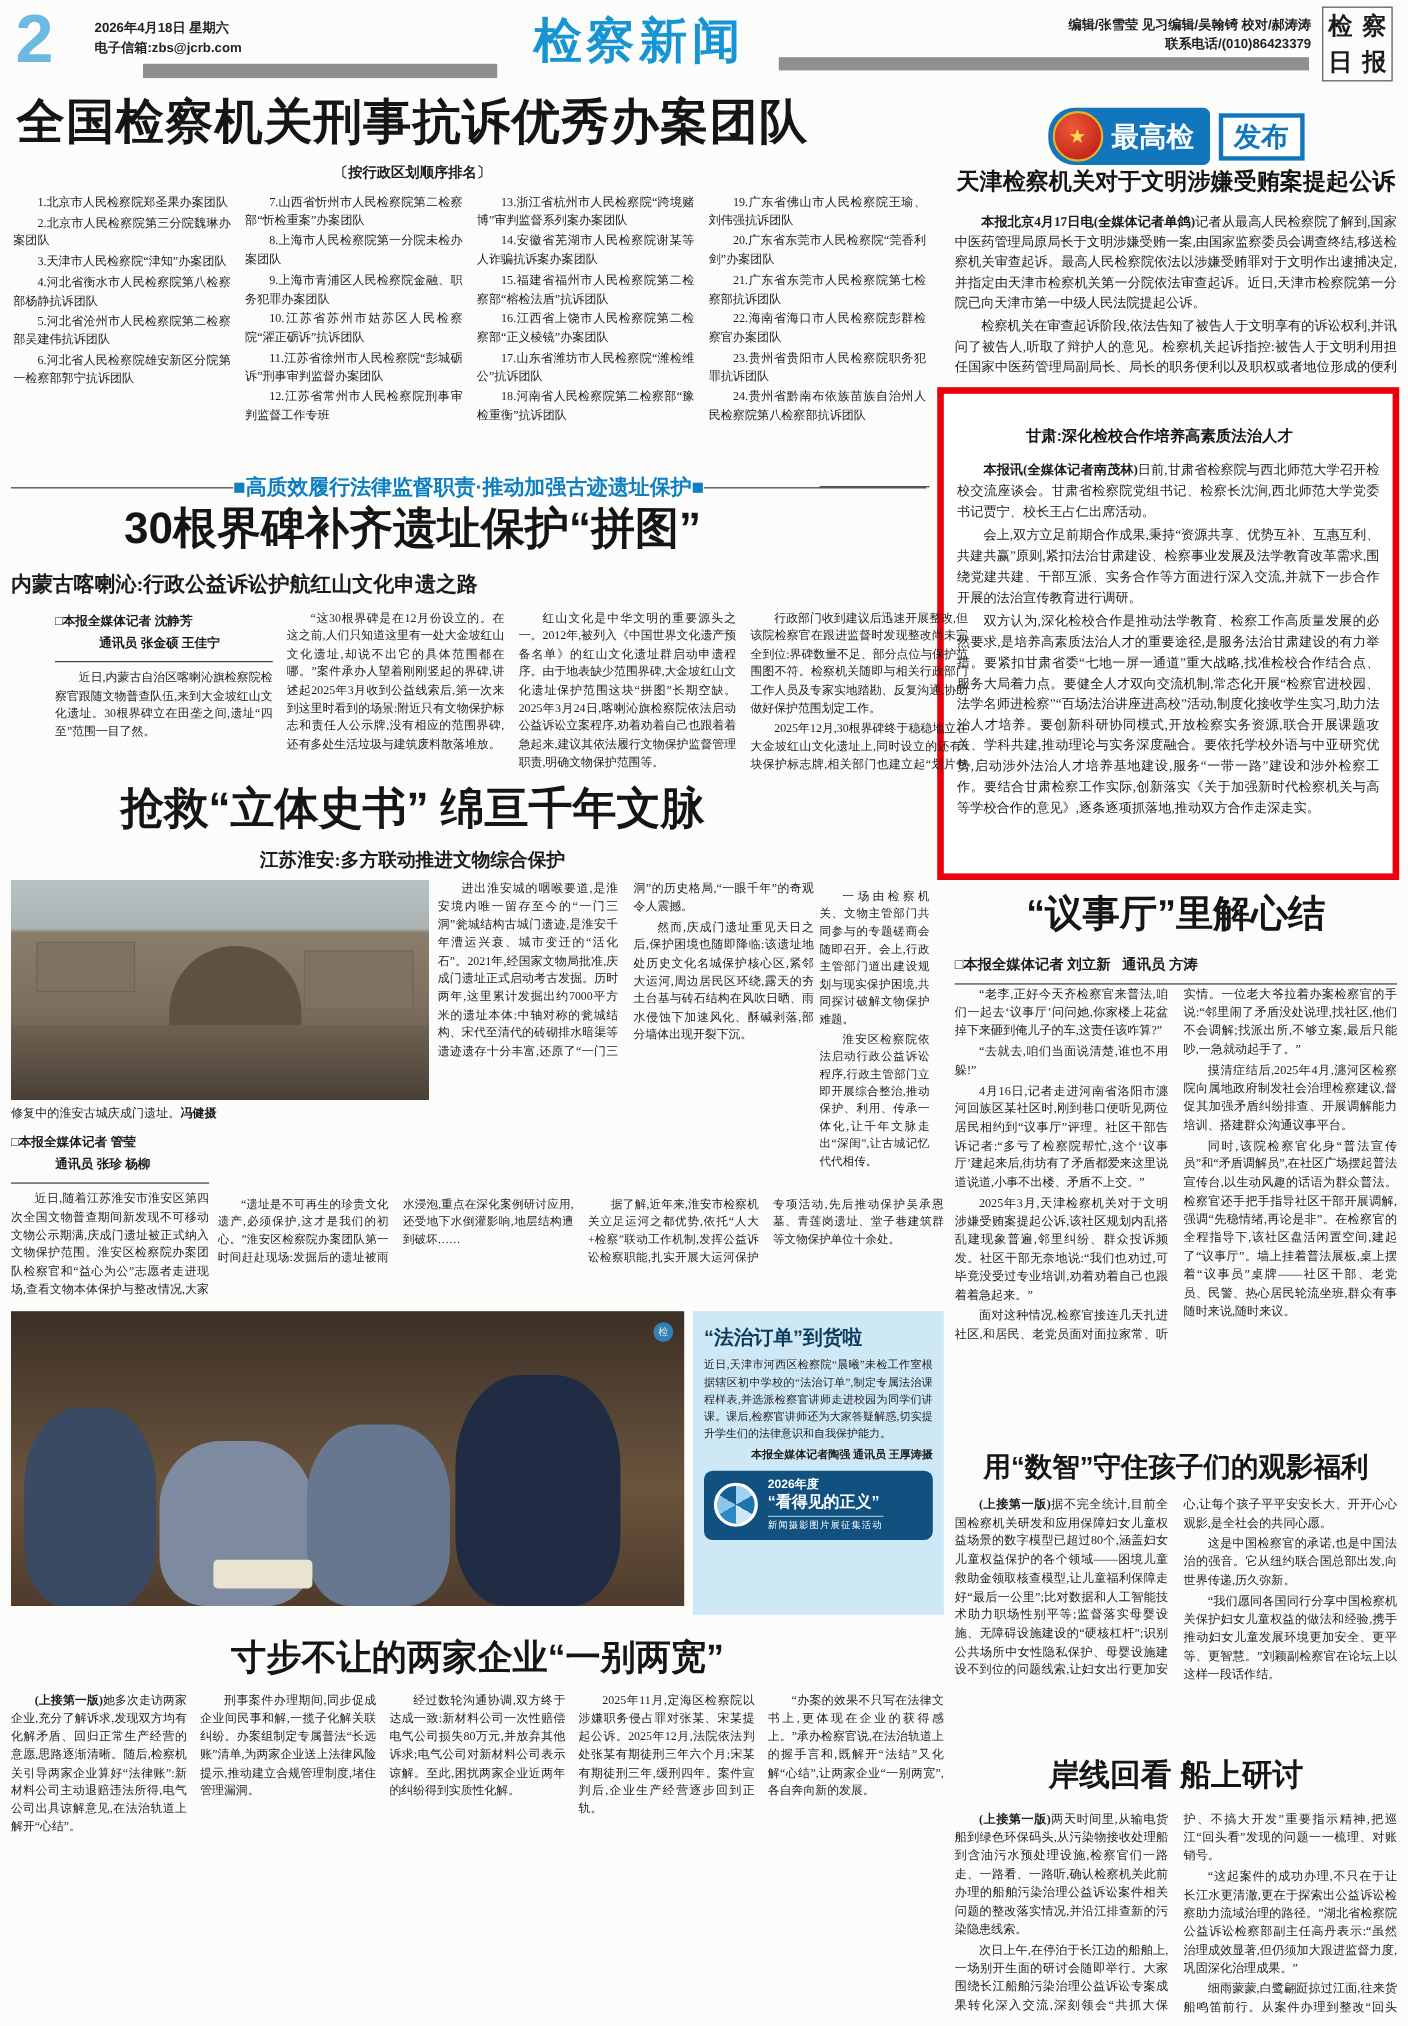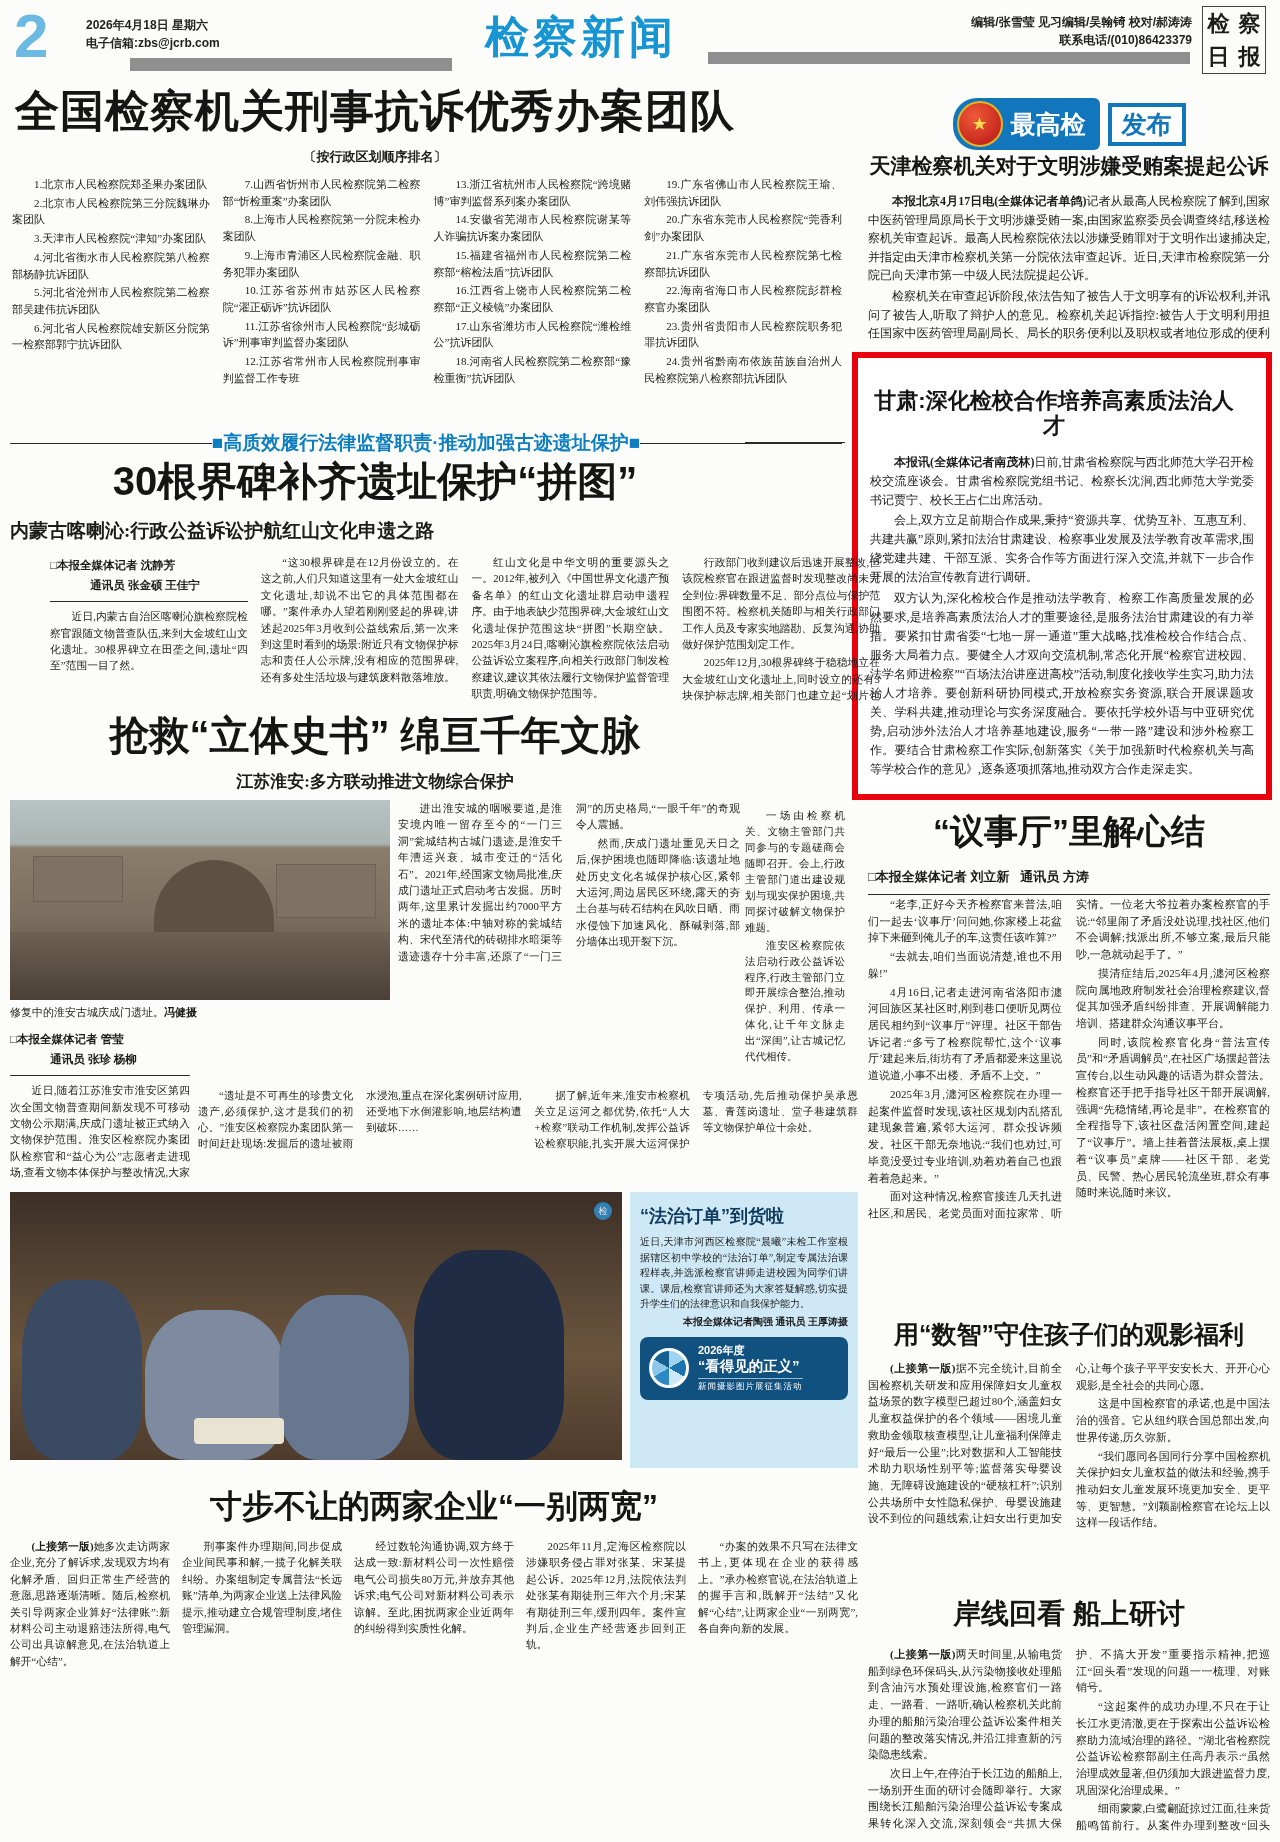--- a/index.html
+++ b/index.html
@@ -116,21 +116,21 @@
     </div>
     <div class="sgj-fabu">发布</div>
   </div>
   <div class="abs hl" style="left:868px;top:154px;width:402px;font-size:21px;">天津检察机关对于文明涉嫌受贿案提起公诉</div>
   <div class="abs body-txt" style="left:868px;top:192px;width:402px;height:152px;font-size:12px;line-height:1.55;">
     <p class="para"><b>本报北京4月17日电(全媒体记者单鸽)</b><span>记者从最高人民检察院了解到,国家中医药管理局原局长于文明涉嫌受贿一案,由国家监察委员会调查终结,移送检察机关审查起诉。最高人民检察院依法以涉嫌受贿罪对于文明作出逮捕决定,并指定由天津市检察机关第一分院依法审查起诉。近日,天津市检察院第一分院已向天津市第一中级人民法院提起公诉。</span></p>
     <p class="para">检察机关在审查起诉阶段,依法告知了被告人于文明享有的诉讼权利,并讯问了被告人,听取了辩护人的意见。检察机关起诉指控:被告人于文明利用担任国家中医药管理局副局长、局长的职务便利以及职权或者地位形成的便利条件,为他人谋取利益,非法收受他人财物,数额特别巨大,依法应当以受贿罪追究其刑事责任。</p>
   </div>
 
   <div class="abs redbox" style="left:852px;top:352px;width:408px;height:436px;padding:0 0;">
-    <div class="hl" style="font-size:22px;margin:30px 24px 14px 8px;">甘肃:深化检校合作培养高素质法治人才</div>
+    <div class="hl" style="font-size:14px;margin:30px 24px 14px 8px;">甘肃:深化检校合作培养高素质法治人才</div>
     <div class="body-txt" style="margin:0 12px;height:330px;font-size:12px;line-height:1.58;">
       <p class="para"><b>本报讯(全媒体记者南茂林)</b><span>日前,甘肃省检察院与西北师范大学召开检校交流座谈会。甘肃省检察院党组书记、检察长沈涧,西北师范大学党委书记贾宁、校长王占仁出席活动。</span></p>
       <p class="para">会上,双方立足前期合作成果,秉持“资源共享、优势互补、互惠互利、共建共赢”原则,紧扣法治甘肃建设、检察事业发展及法学教育改革需求,围绕党建共建、干部互派、实务合作等方面进行深入交流,并就下一步合作开展的法治宣传教育进行调研。</p>
       <p class="para">双方认为,深化检校合作是推动法学教育、检察工作高质量发展的必然要求,是培养高素质法治人才的重要途径,是服务法治甘肃建设的有力举措。要紧扣甘肃省委“七地一屏一通道”重大战略,找准检校合作结合点、服务大局着力点。要健全人才双向交流机制,常态化开展“检察官进校园、法学名师进检察”“百场法治讲座进高校”活动,制度化接收学生实习,助力法治人才培养。要创新科研协同模式,开放检察实务资源,联合开展课题攻关、学科共建,推动理论与实务深度融合。要依托学校外语与中亚研究优势,启动涉外法治人才培养基地建设,服务“一带一路”建设和涉外检察工作。要结合甘肃检察工作实际,创新落实《关于加强新时代检察机关与高等学校合作的意见》,逐条逐项抓落地,推动双方合作走深走实。</p>
       <p class="para">双方强调,要在模拟法庭、法治宣传等方面积累成熟经验的基础上,重点在深化案例研讨应用、构建闭环培养体系,强化课题协同攻关、提升科研转化效能,健全人员交流机制等方面深化合作。要持续共建学术平台,重点推动心理学与法学融合研究、数字检察技术应用等特色领域的深度合作。</p>
     </div>
   </div>
 
   <div class="abs banner-row sans" style="left:10px;top:430px;width:832px;">
     <span class="rule" style="flex:1;"></span>
@@ -143,21 +143,21 @@
   <div class="abs body-txt cols4" style="left:12px;top:554px;width:830px;height:152px;margin-left:38px;">
     <div class="byline-box">
       <span>□本报全媒体记者</span>
       <span class="byline-names">沈静芳</span><br>
       <span style="margin-left:3.5em;">通讯员</span>
       <span class="byline-names">张金硕 王佳宁</span>
     </div>
     <div>
         <p class="para">近日,内蒙古自治区喀喇沁旗检察院检察官跟随文物普查队伍,来到大金坡红山文化遗址。30根界碑立在田垄之间,遗址“四至”范围一目了然。</p>
         <p class="para">“这30根界碑是在12月份设立的。在这之前,人们只知道这里有一处大金坡红山文化遗址,却说不出它的具体范围都在哪。”案件承办人望着刚刚竖起的界碑,讲述起2025年3月收到公益线索后,第一次来到这里时看到的场景:附近只有文物保护标志和责任人公示牌,没有相应的范围界碑,还有多处生活垃圾与建筑废料散落堆放。</p>
-        <p class="para">红山文化是中华文明的重要源头之一。2012年,被列入《中国世界文化遗产预备名单》的红山文化遗址群启动申遗程序。由于地表缺少范围界碑,大金坡红山文化遗址保护范围这块“拼图”长期空缺。2025年3月24日,喀喇沁旗检察院依法启动公益诉讼立案程序,向相关行政部门制发检察建议,建议其依法履行文物保护监督管理职责,明确文物保护范围等。</p>
+        <p class="para">红山文化是中华文明的重要源头之一。2012年,被列入《中国世界文化遗产预备名单》的红山文化遗址群启动申遗程序。由于地表缺少范围界碑,大金坡红山文化遗址保护范围这块“拼图”长期空缺。2025年3月24日,喀喇沁旗检察院依法启动公益诉讼立案程序,劝着劝着自己也跟着着急起来,建议其依法履行文物保护监督管理职责,明确文物保护范围等。</p>
         <p class="para">行政部门收到建议后迅速开展整改,但该院检察官在跟进监督时发现整改尚未完全到位:界碑数量不足、部分点位与保护范围图不符。检察机关随即与相关行政部门工作人员及专家实地踏勘、反复沟通,协助做好保护范围划定工作。</p>
         <p class="para">2025年12月,30根界碑终于稳稳地立在大金坡红山文化遗址上,同时设立的还有3块保护标志牌,相关部门也建立起“划片包保+巡查教育+线索移送”的文物保护长效机制。</p>
       </div>
   </div>
 
   <div class="abs hl" style="left:10px;top:712px;width:730px;font-size:40px;">抢救“立体史书” 绵亘千年文脉</div>
   <div class="abs" style="left:10px;top:770px;width:730px;text-align:center;font-size:17px;font-weight:600;">江苏淮安:多方联动推进文物综合保护</div>
 
   <div class="abs" style="left:10px;top:800px;width:380px;">
     <div class="ph-wall" style="width:380px;height:200px;">
@@ -236,21 +236,21 @@
   <div class="abs byline-box" style="left:868px;top:864px;width:402px;font-size:13px;">
     <span>□本报全媒体记者</span>
     <span class="byline-names">刘立新</span>
     &nbsp;&nbsp;<span>通讯员</span>
     <span class="byline-names">方涛</span>
   </div>
   <div class="abs body-txt cols2" style="left:868px;top:896px;width:402px;height:412px;font-size:11px;">
       <p class="para">“老李,正好今天齐检察官来普法,咱们一起去‘议事厅’问问她,你家楼上花盆掉下来砸到俺儿子的车,这责任该咋算?”</p>
       <p class="para">“去就去,咱们当面说清楚,谁也不用躲!”</p>
       <p class="para">4月16日,记者走进河南省洛阳市瀍河回族区某社区时,刚到巷口便听见两位居民相约到“议事厅”评理。社区干部告诉记者:“多亏了检察院帮忙,这个‘议事厅’建起来后,街坊有了矛盾都爱来这里说道说道,小事不出楼、矛盾不上交。”</p>
-      <p class="para">2025年3月,瀍河区检察院在办理一起案件监督时发现,该社区规划内乱搭乱建现象普遍,紧邻大运河、群众投诉频发。社区干部无奈地说:“我们也劝过,可毕竟没受过专业培训,劝着劝着自己也跟着着急起来。”</p>
+      <p class="para">2025年3月,天津检察机关对于文明涉嫌受贿案提起公诉,该社区规划内乱搭乱建现象普遍,邻里纠纷、群众投诉频发。社区干部无奈地说:“我们也劝过,可毕竟没受过专业培训,劝着劝着自己也跟着着急起来。”</p>
       <p class="para">面对这种情况,检察官接连几天扎进社区,和居民、老党员面对面拉家常、听实情。一位老大爷拉着办案检察官的手说:“邻里闹了矛盾没处说理,找社区,他们不会调解;找派出所,不够立案,最后只能吵,一急就动起手了。”</p>
       <p class="para">摸清症结后,2025年4月,瀍河区检察院向属地政府制发社会治理检察建议,督促其加强矛盾纠纷排查、开展调解能力培训、搭建群众沟通议事平台。</p>
       <p class="para">同时,该院检察官化身“普法宣传员”和“矛盾调解员”,在社区广场摆起普法宣传台,以生动风趣的话语为群众普法。检察官还手把手指导社区干部开展调解,强调“先稳情绪,再论是非”。在检察官的全程指导下,该社区盘活闲置空间,建起了“议事厅”。墙上挂着普法展板,桌上摆着“议事员”桌牌——社区干部、老党员、民警、热心居民轮流坐班,群众有事随时来说,随时来议。</p>
     </div>
 
   <div class="abs hl" style="left:868px;top:1320px;width:402px;font-size:25px;">用“数智”守住孩子们的观影福利</div>
   <div class="abs body-txt cols2" style="left:868px;top:1360px;width:402px;height:226px;font-size:11px;">
     <p class="para"><b>(上接第一版)</b><span>据不完全统计,目前全国检察机关研发和应用保障妇女儿童权益场景的数字模型已超过80个,涵盖妇女儿童权益保护的各个领域——困境儿童救助金领取核查模型,让儿童福利保障走好“最后一公里”;比对数据和人工智能技术助力职场性别平等;监督落实母婴设施、无障碍设施建设的“硬核杠杆”;识别公共场所中女性隐私保护、母婴设施建设不到位的问题线索,让妇女出行更加安心,让每个孩子平平安安长大、开开心心观影,是全社会的共同心愿。</span></p>
     <div>
         <p class="para">这是中国检察官的承诺,也是中国法治的强音。它从纽约联合国总部出发,向世界传递,历久弥新。</p>

